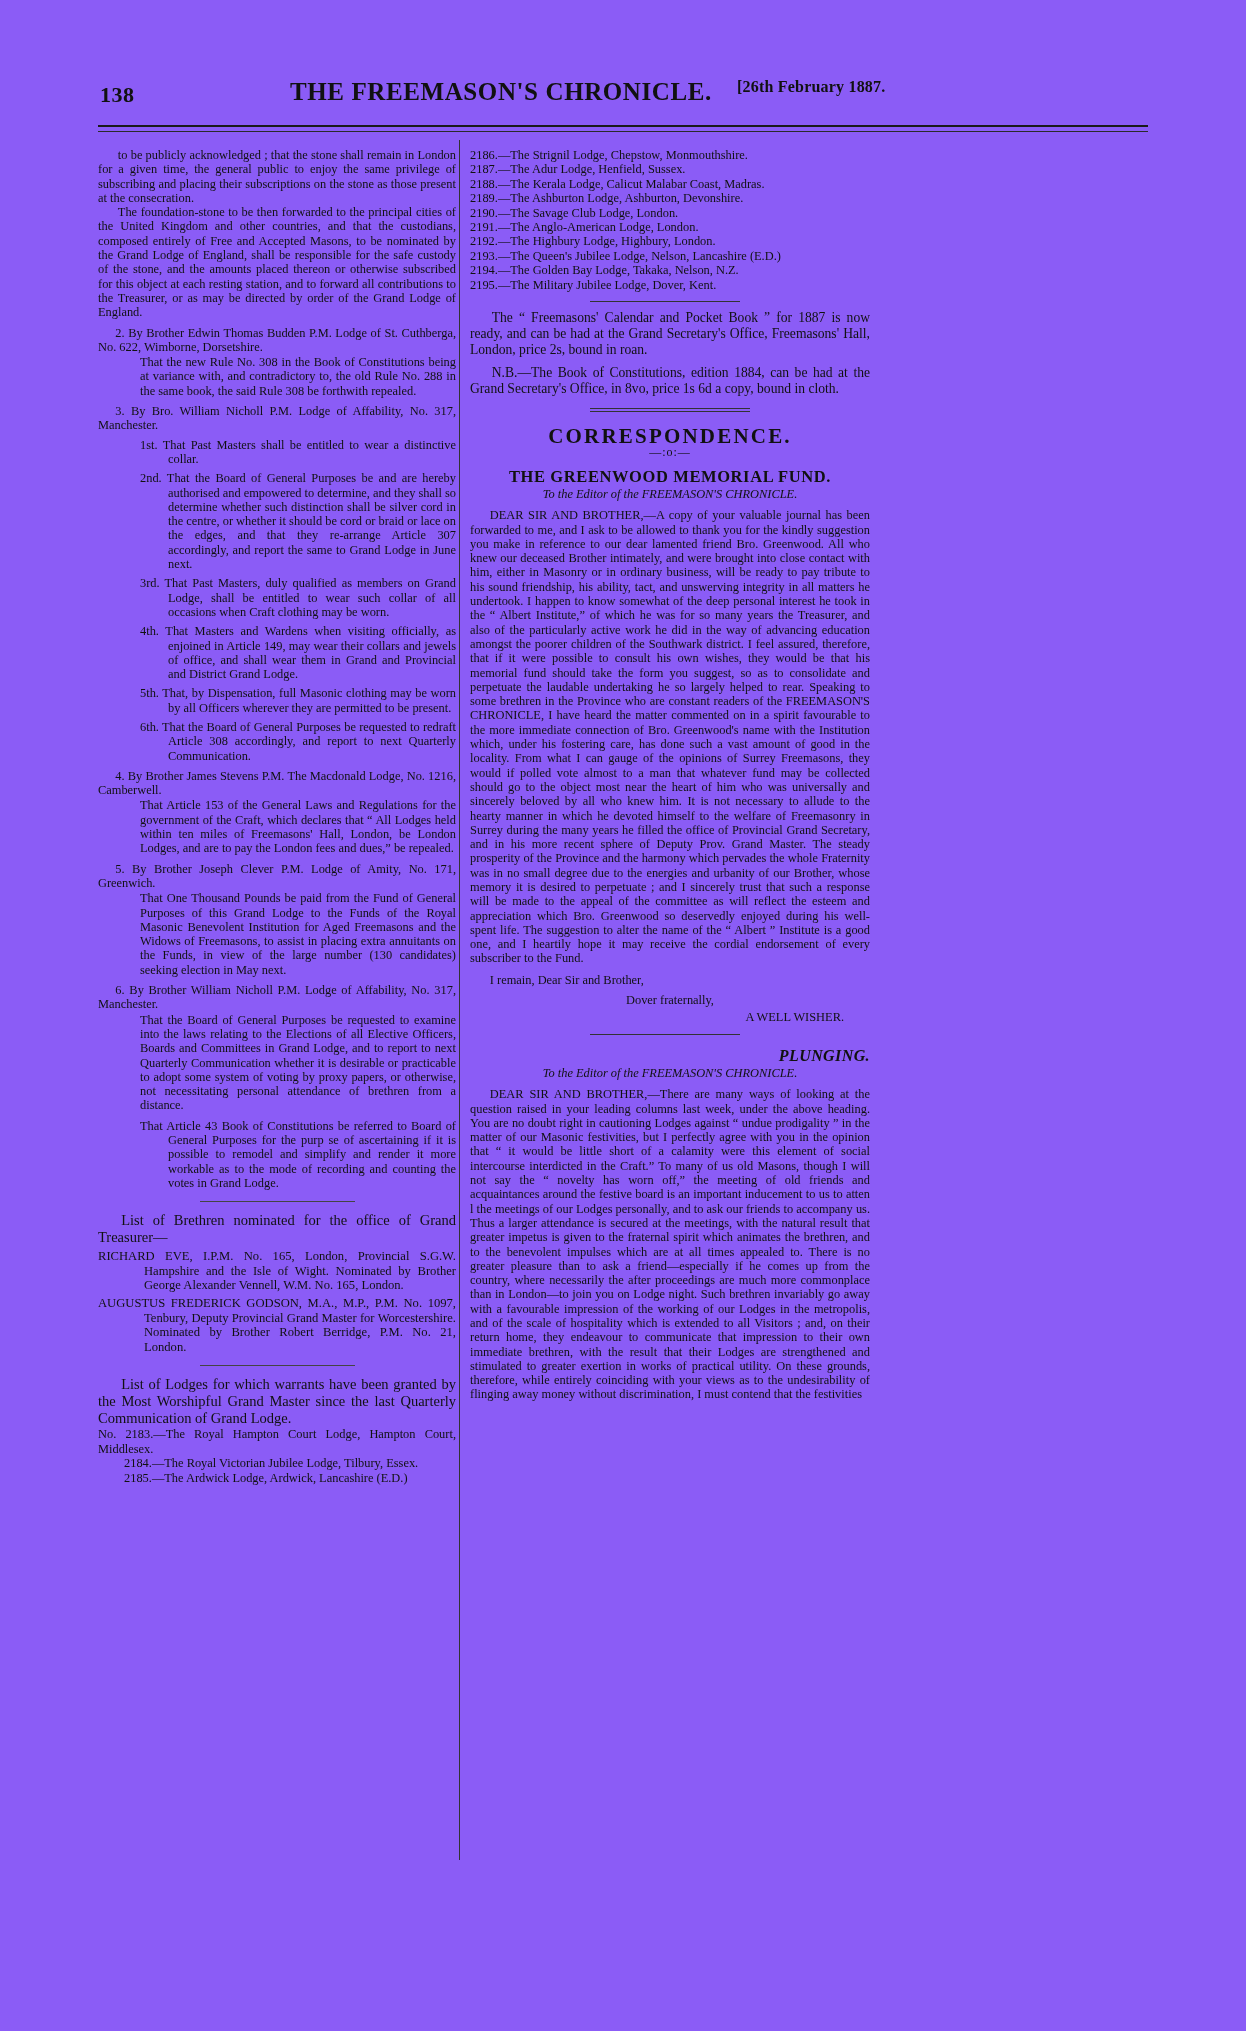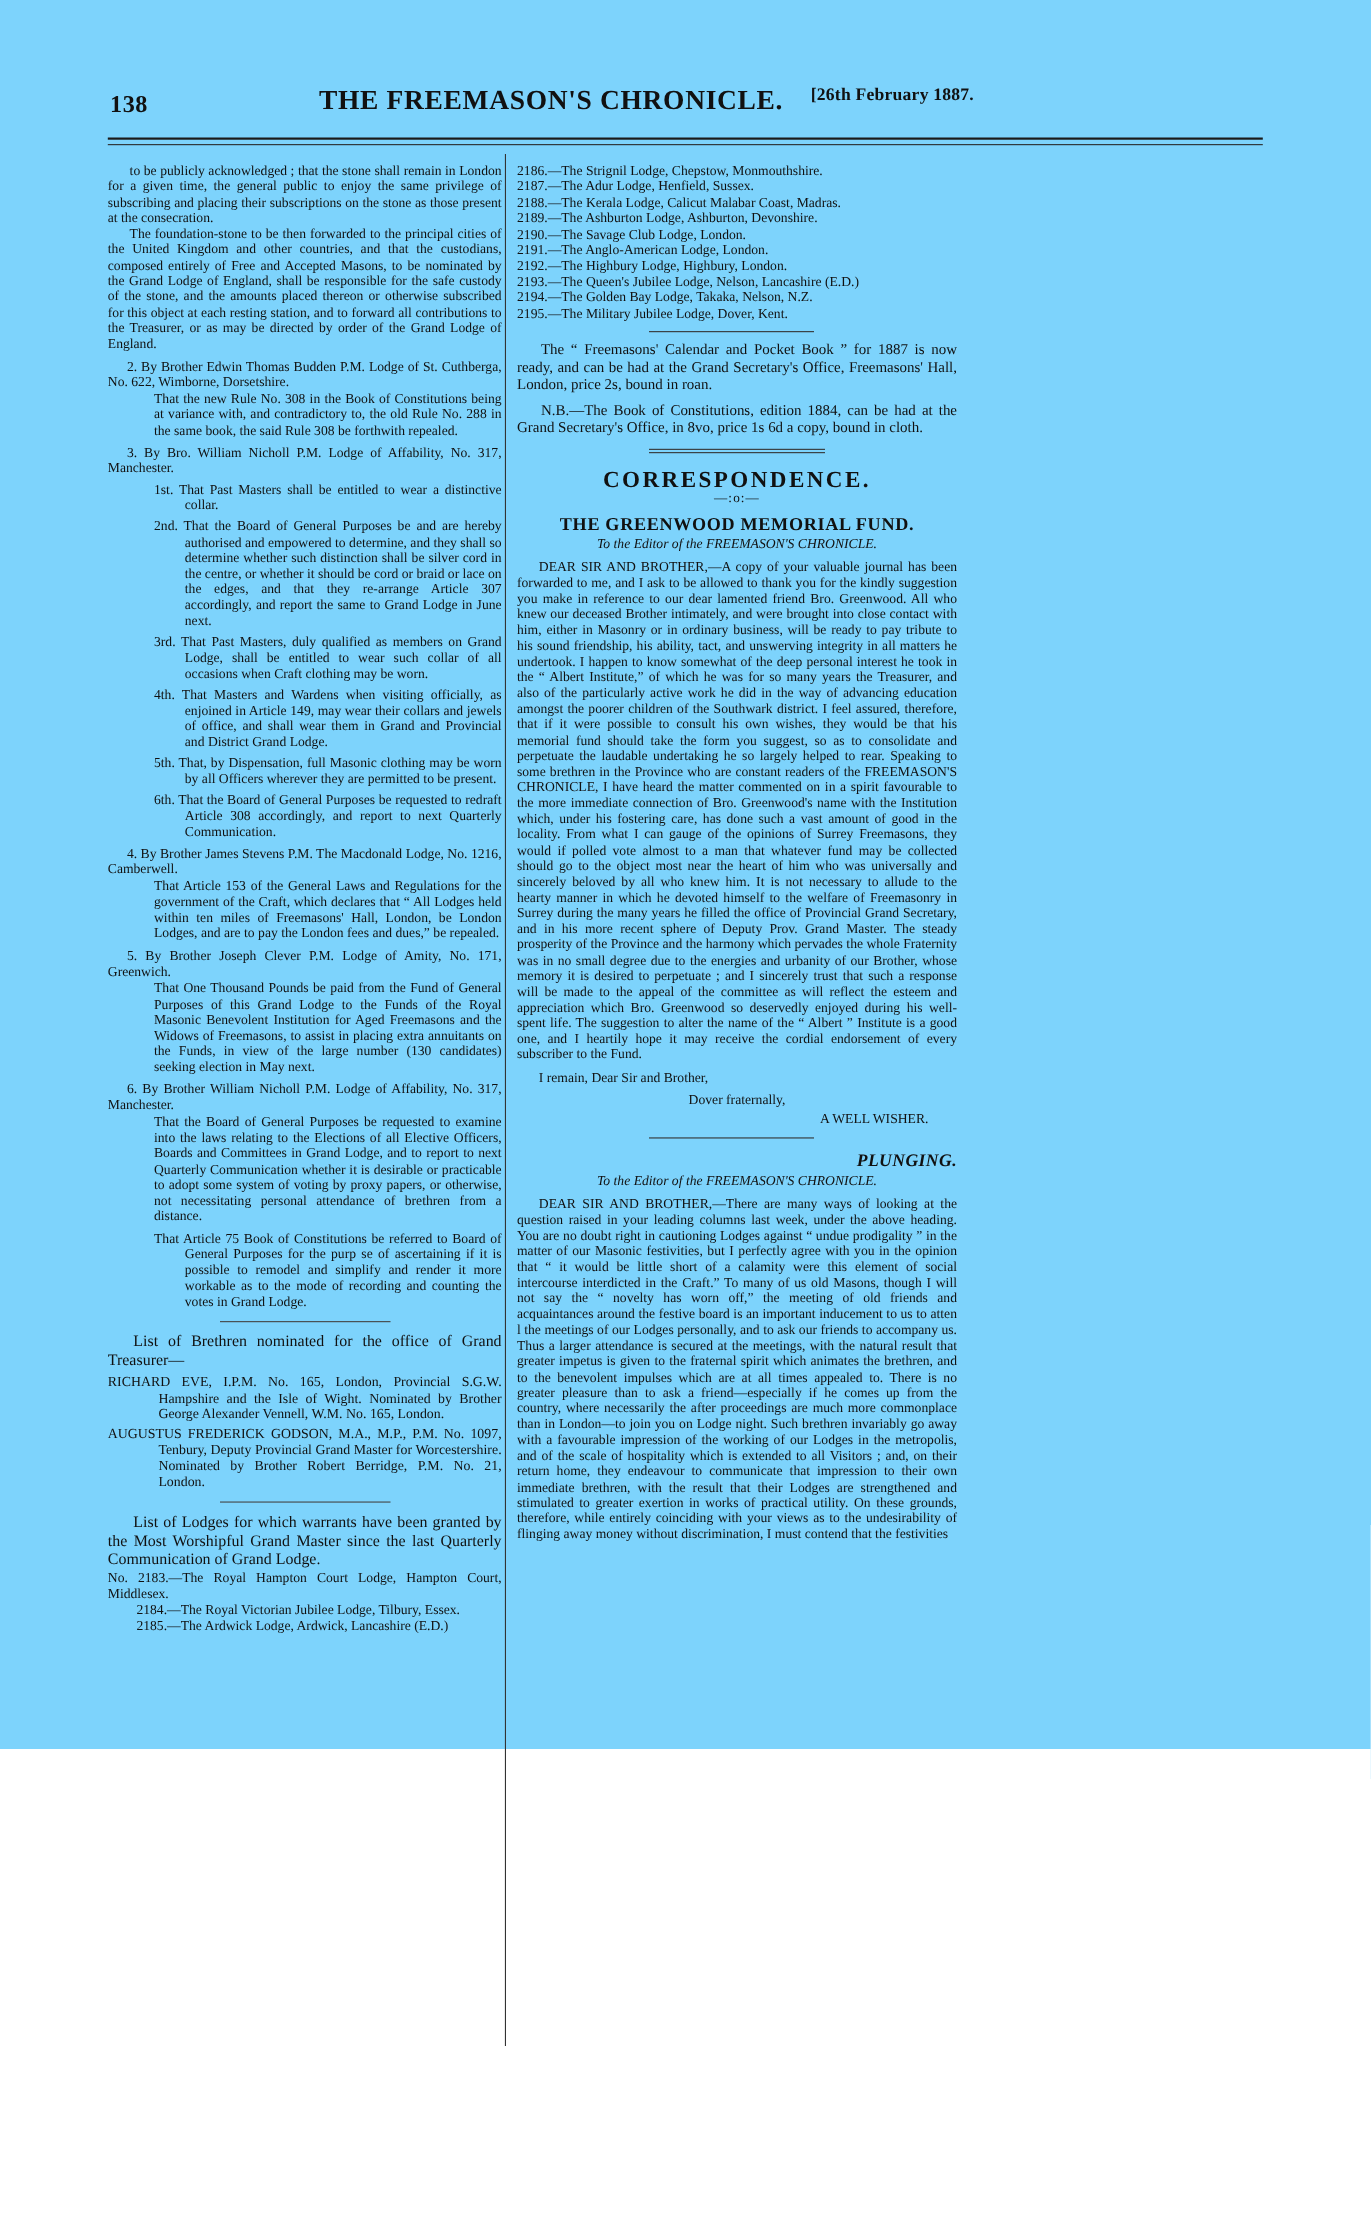--- a/index.html
+++ b/index.html
@@ -11,22 +11,22 @@
     width: 1246px;
     height: 2031px;
     font-family: "Liberation Serif", "DejaVu Serif", serif;
     color: #111111;
     position: relative;
     overflow: hidden;
   }
   .page {
     position: relative;
     width: 1246px;
-    height: 1590px;
-    background: #7dd3fc;
+    height: 2031px;
+    background: #8b5cf6;
   }
 
   
   .masthead {
     position: absolute;
     left: 0;
     top: 78px;
     width: 1246px;
     height: 42px;
   }
@@ -270,21 +270,21 @@
     </div>
 
     <div class="item">
       <p class="item-head">5. By Brother Joseph Clever P.M. Lodge of Amity, No. 171, Greenwich.</p>
       <p class="item-body">That One Thousand Pounds be paid from the Fund of General Purposes of this Grand Lodge to the Funds of the Royal Masonic Benevolent Institution for Aged Freemasons and the Widows of Freemasons, to assist in placing extra annuitants on the Funds, in view of the large number (130 candidates) seeking election in May next.</p>
     </div>
 
     <div class="item">
       <p class="item-head">6. By Brother William Nicholl P.M. Lodge of Affability, No. 317, Manchester.</p>
       <p class="item-body">That the Board of General Purposes be requested to examine into the laws relating to the Elections of all Elective Officers, Boards and Committees in Grand Lodge, and to report to next Quarterly Communication whether it is desirable or practicable to adopt some system of voting by proxy papers, or otherwise, not necessitating personal attendance of brethren from a distance.</p>
-      <p class="item-body" style="margin-top:6px;text-indent:-28px;padding-left:28px;">That Article 75 Book of Constitutions be referred to Board of General Purposes for the purp se of ascertaining if it is possible to remodel and simplify and render it more workable as to the mode of recording and counting the votes in Grand Lodge.</p>
+      <p class="item-body" style="margin-top:6px;text-indent:-28px;padding-left:28px;">That Article 43 Book of Constitutions be referred to Board of General Purposes for the purp se of ascertaining if it is possible to remodel and simplify and render it more workable as to the mode of recording and counting the votes in Grand Lodge.</p>
     </div>
 
     <hr class="thin-rule-left">
 
     <div>
       <p class="list-head">List of Brethren nominated for the office of Grand Treasurer—</p>
       <p class="brother-entry">RICHARD EVE, I.P.M. No. 165, London, Provincial S.G.W. Hampshire and the Isle of Wight. Nominated by Brother George Alexander Vennell, W.M. No. 165, London.</p>
       <p class="brother-entry">AUGUSTUS FREDERICK GODSON, M.A., M.P., P.M. No. 1097, Tenbury, Deputy Provincial Grand Master for Worcestershire. Nominated by Brother Robert Berridge, P.M. No. 21, London.</p>
     </div>
 

